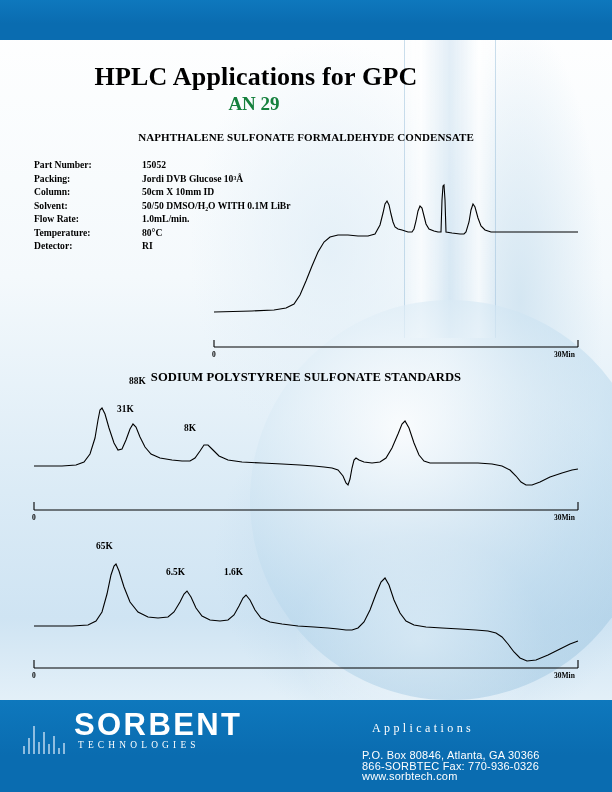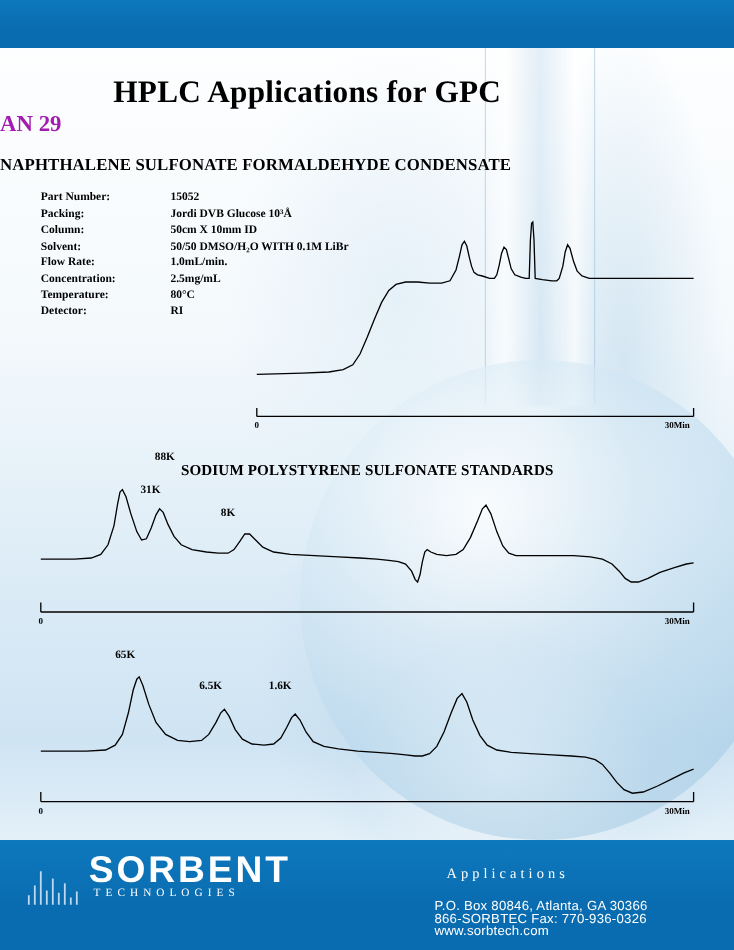--- a/index.html
+++ b/index.html
@@ -48,30 +48,30 @@
   }
   
   .page{
     position:absolute; left:0; top:0; width:612px; height:792px; z-index:5;
   }
   .title{
     position:absolute; top:62px; left:0; width:512px; text-align:center;
     font-size:26px; font-weight:bold; letter-spacing:0.2px; color:#000;
   }
   .subtitle{
-    position:absolute; top:93px; left:0; width:508px; text-align:left;
-    font-size:19px; font-weight:bold; color:#a21caf;
+    position:absolute; top:93px; left:0; width:508px; text-align:center;
+    font-size:19px; font-weight:bold; color:#15803d;
   }
   .section-title-1{
-    position:absolute; top:131px; left:0; width:612px; text-align:left;
-    font-size:14px; font-weight:bold; color:#000; letter-spacing:0.1px;
+    position:absolute; top:131px; left:0; width:612px; text-align:center;
+    font-size:11px; font-weight:bold; color:#000; letter-spacing:0.1px;
   }
   .section-title-2{
     position:absolute; top:370px; left:0; width:612px; text-align:center;
-    font-size:12.6px; font-weight:bold; color:#000; letter-spacing:0.1px;margin-top:15px;
+    font-size:12.6px; font-weight:bold; color:#000; letter-spacing:0.1px;
   }
   
   .params{
     position:absolute; left:34px; top:158px; font-size:9.6px; font-weight:bold;
     color:#000; line-height:13.5px;
   }
   .params table{border-collapse:collapse;}
   .params td{font-weight:bold; font-size:9.6px; padding:0; vertical-align:top;}
   .params td.k{width:108px;}
   
@@ -141,24 +141,20 @@
         <td class="k">Column:</td>
         <td>50cm X 10mm ID</td>
       </tr>
       <tr>
         <td class="k">Solvent:</td>
         <td>50/50 DMSO/H₂O WITH 0.1M LiBr</td>
       </tr>
       <tr>
         <td class="k">Flow Rate:</td>
         <td>1.0mL/min.</td>
-      </tr>
-      <tr>
-        <td class="k">Concentration:</td>
-        <td>2.5mg/mL</td>
       </tr>
       <tr>
         <td class="k">Temperature:</td>
         <td>80°C</td>
       </tr>
       <tr>
         <td class="k">Detector:</td>
         <td>RI</td>
       </tr>
     </tbody>

